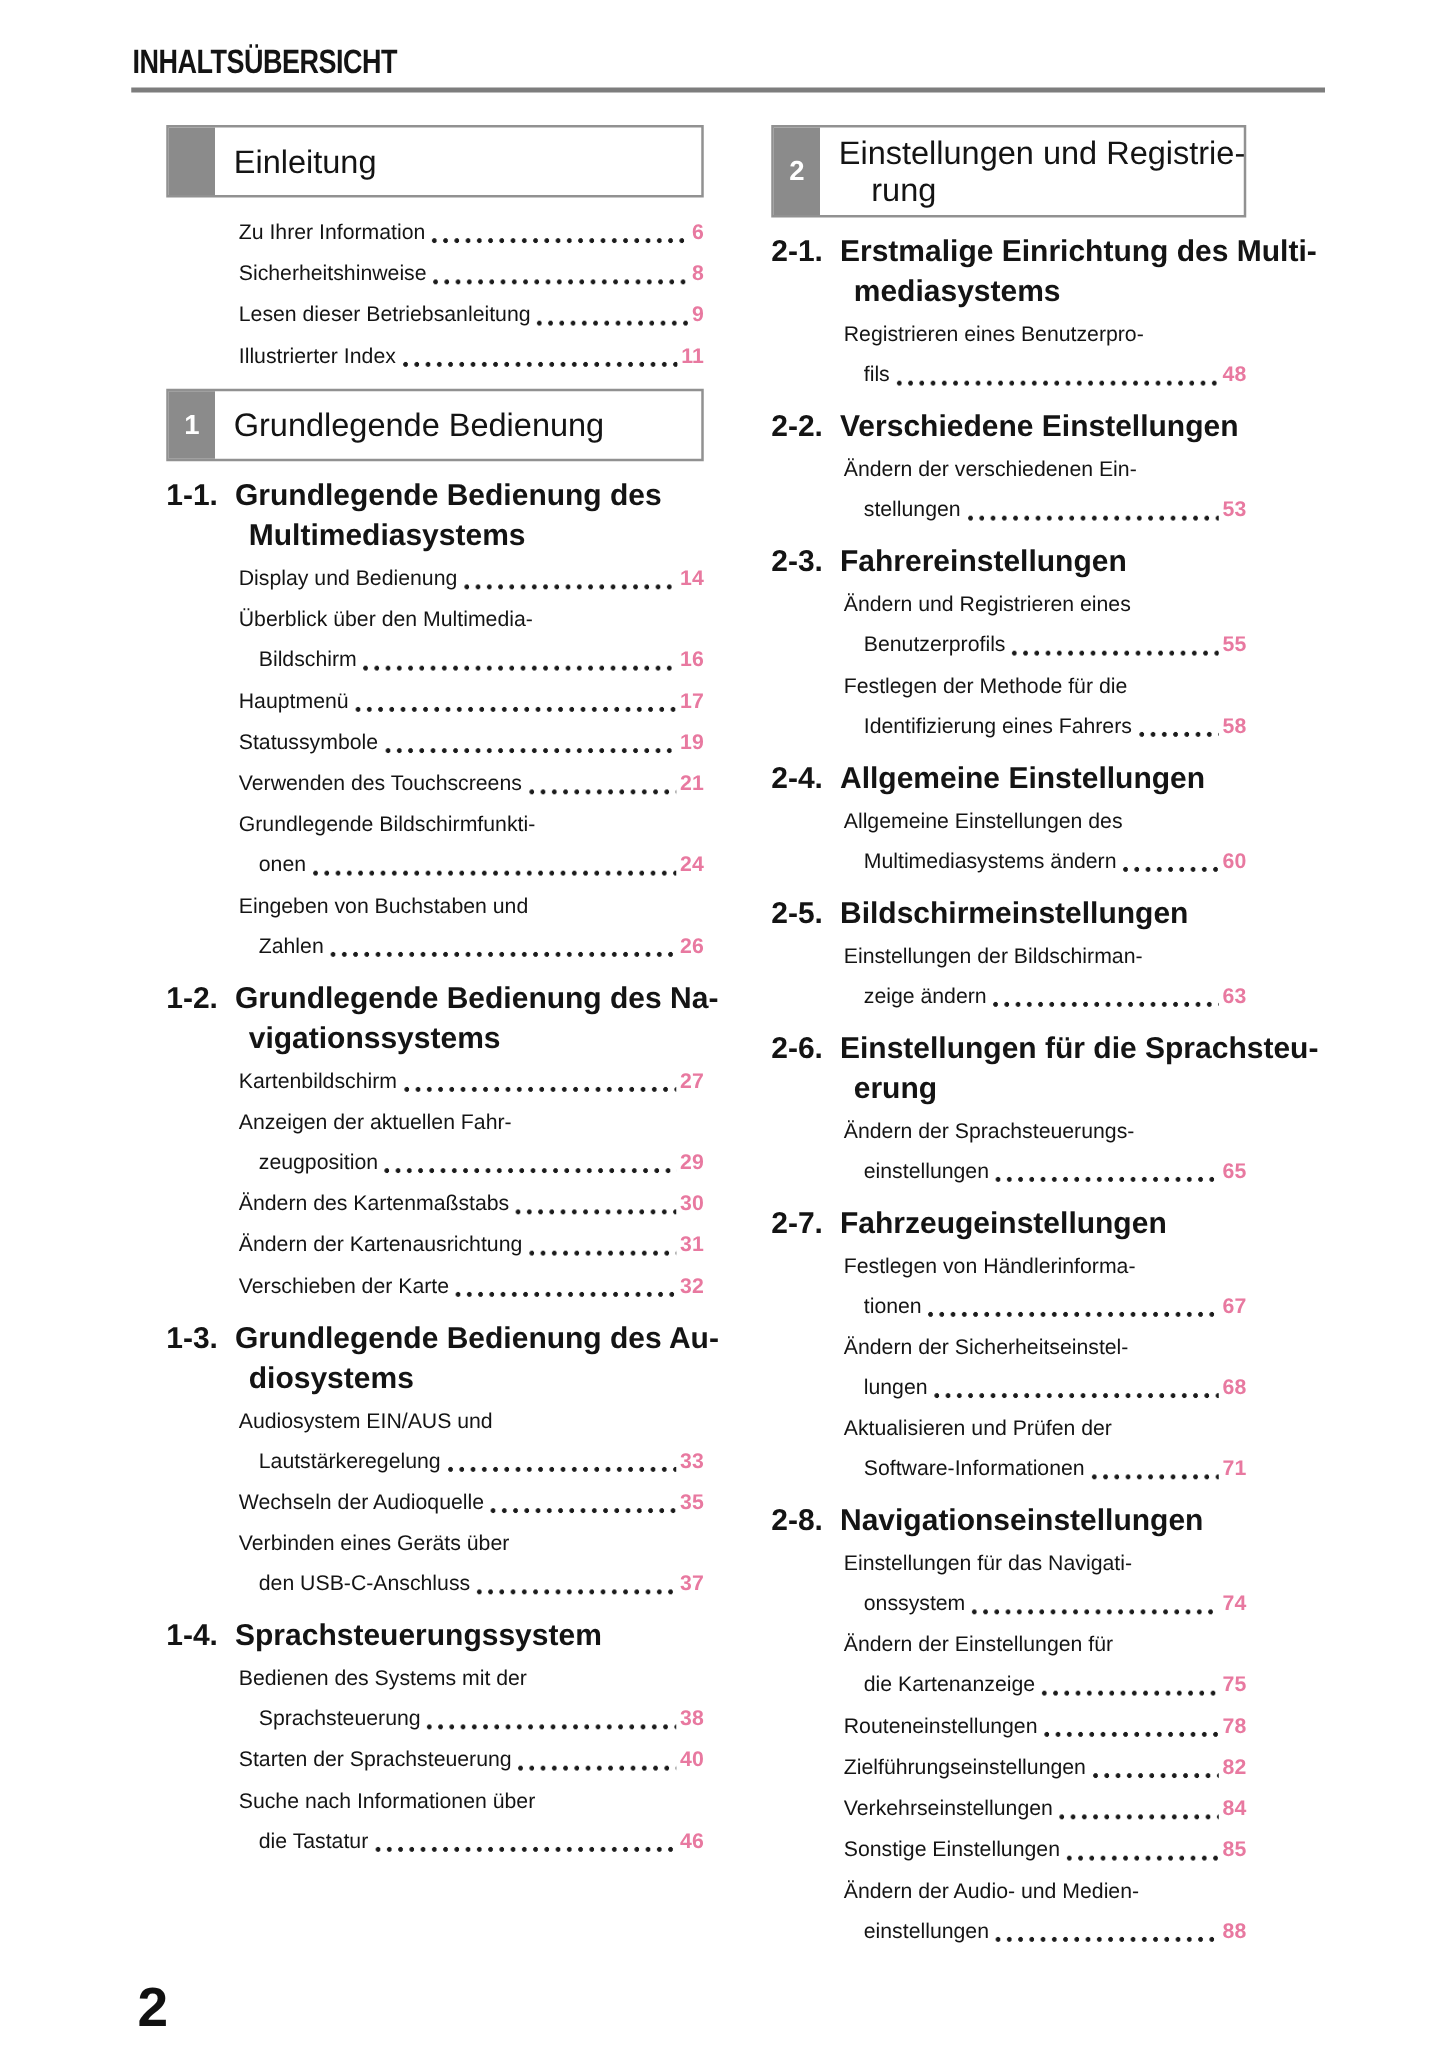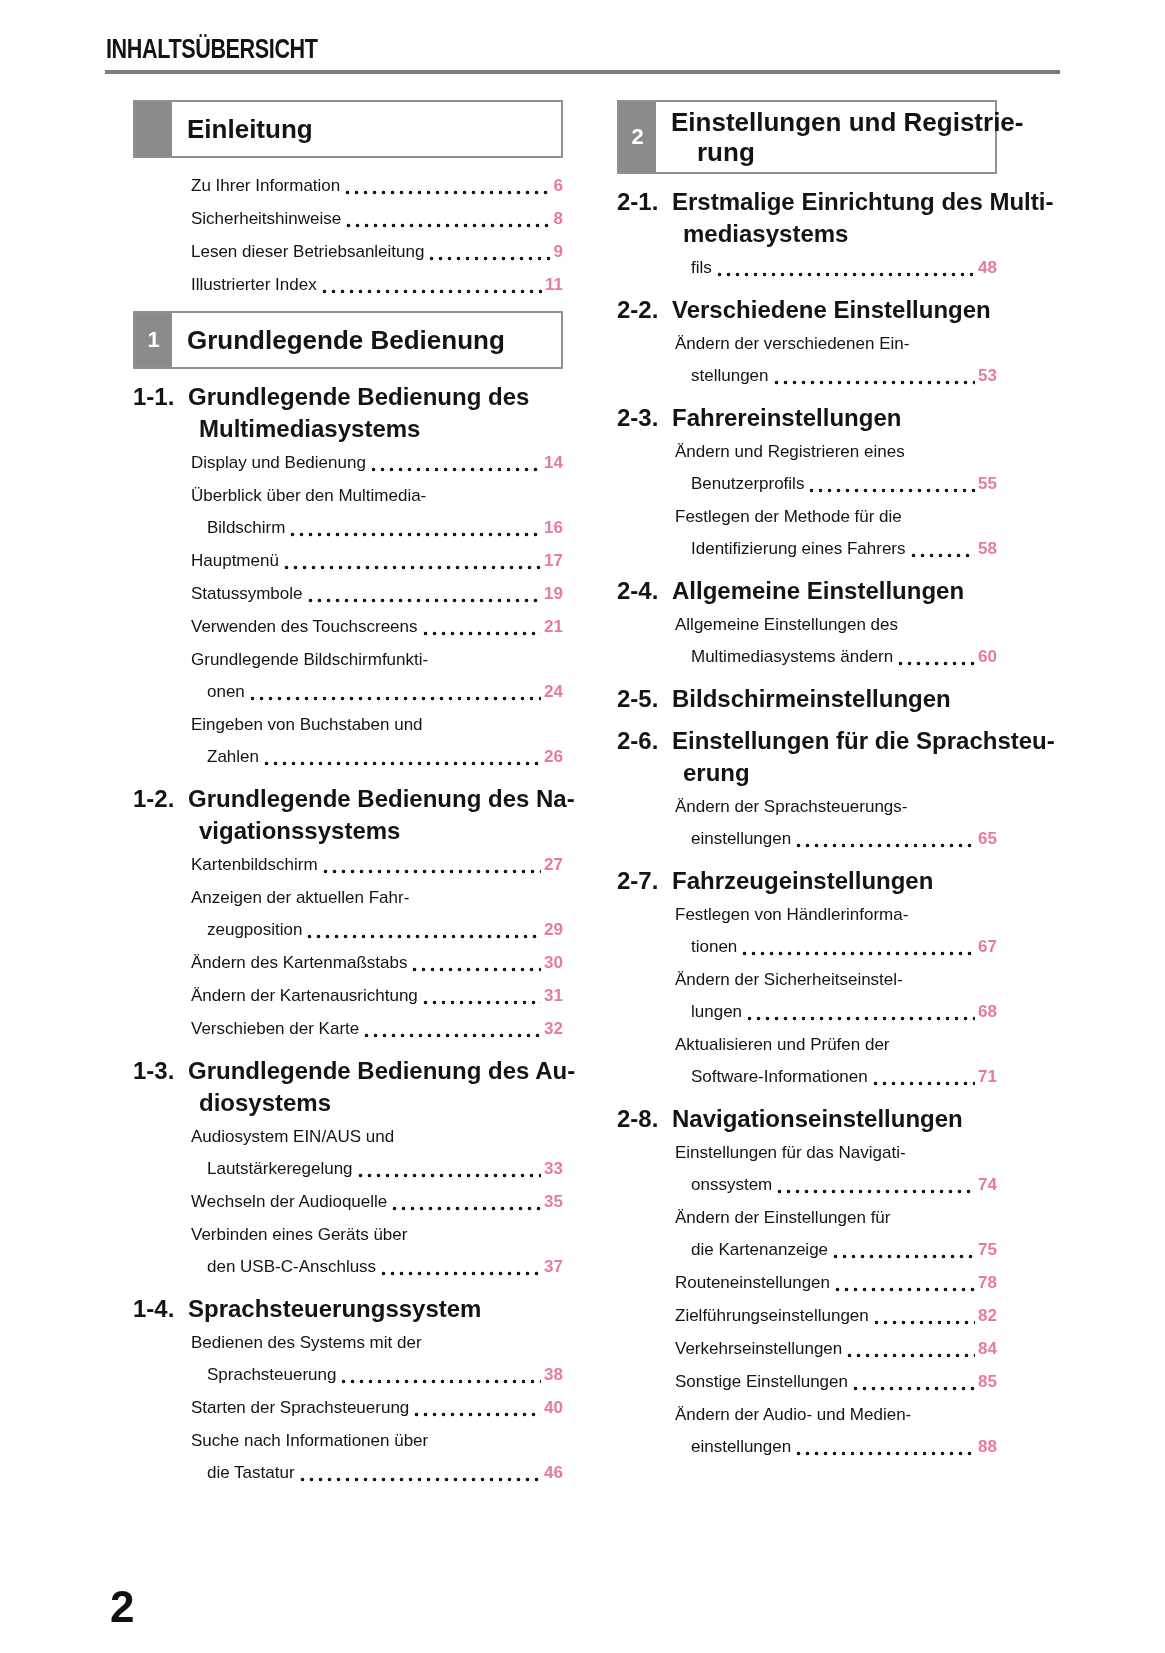--- a/index.html
+++ b/index.html
@@ -27,21 +27,21 @@
     border:2px solid #919191;background:#fff;display:flex;align-items:stretch;
     min-height:54px;margin:0 0 12px 0;
   }
   .col .chapter-box:not(:first-child){margin-top:10px;}
   .chapter-num{
     flex:none;width:37px;background:#8b8b8b;color:#ffffff;
     display:flex;align-items:center;justify-content:center;
     font-weight:bold;font-size:22px;
   }
   .chapter-title{
-    padding:5px 8px 5px 15px;font-weight:bold;font-size:26px;line-height:30px;
+    padding:5px 8px 5px 15px;font-weight:normal;font-size:26px;line-height:30px;
     display:flex;flex-direction:column;justify-content:center;
   }
   .t-line{white-space:nowrap;}
   .t-cont{padding-left:26px;}
 
   
   .sec{margin:10px 0 2px 0;font-weight:bold;font-size:24px;}
   .sec .line{line-height:32px;white-space:nowrap;}
   .sec .line.cont{padding-left:66px;}
   .sec-num{display:inline-block;min-width:55px;}
@@ -270,20 +270,21 @@
         <div class="chapter-title">
           <div class="t-line">Einstellungen und Registrie-</div>
           <div class="t-line t-cont">rung</div>
         </div>
       </div>
       <div class="sec">
         <div class="line first"><span class="sec-num">2-1.</span><span>Erstmalige Einrichtung des Multi-</span></div>
         <div class="line cont">mediasystems</div>
       </div>
       <div class="entry">
+        <div class="line first"><span class="txt">Registrieren eines Benutzerpro-</span></div>
         <div class="line cont flexrow">
           <span class="txt">fils</span>
           <span class="leader"></span>
           <span class="pg">48</span>
         </div>
       </div>
       <div class="sec">
         <div class="line first"><span class="sec-num">2-2.</span><span>Verschiedene Einstellungen</span></div>
       </div>
       <div class="entry">
@@ -319,20 +320,28 @@
       <div class="entry">
         <div class="line first"><span class="txt">Allgemeine Einstellungen des</span></div>
         <div class="line cont flexrow">
           <span class="txt">Multimediasystems ändern</span>
           <span class="leader"></span>
           <span class="pg">60</span>
         </div>
       </div>
       <div class="sec">
         <div class="line first"><span class="sec-num">2-5.</span><span>Bildschirmeinstellungen</span></div>
+      </div>
+      <div class="entry">
+        <div class="line first"><span class="txt">Einstellungen der Bildschirman-</span></div>
+        <div class="line cont flexrow">
+          <span class="txt">zeige ändern</span>
+          <span class="leader"></span>
+          <span class="pg">63</span>
+        </div>
       </div>
       <div class="sec">
         <div class="line first"><span class="sec-num">2-6.</span><span>Einstellungen für die Sprachsteu-</span></div>
         <div class="line cont">erung</div>
       </div>
       <div class="entry">
         <div class="line first"><span class="txt">Ändern der Sprachsteuerungs-</span></div>
         <div class="line cont flexrow">
           <span class="txt">einstellungen</span>
           <span class="leader"></span>

